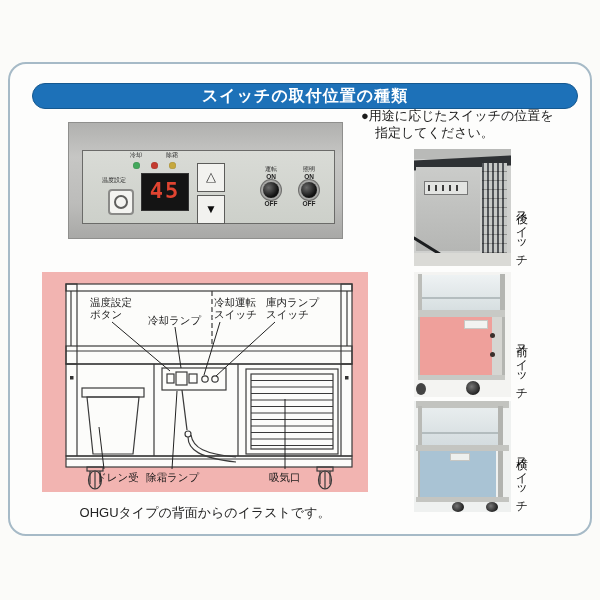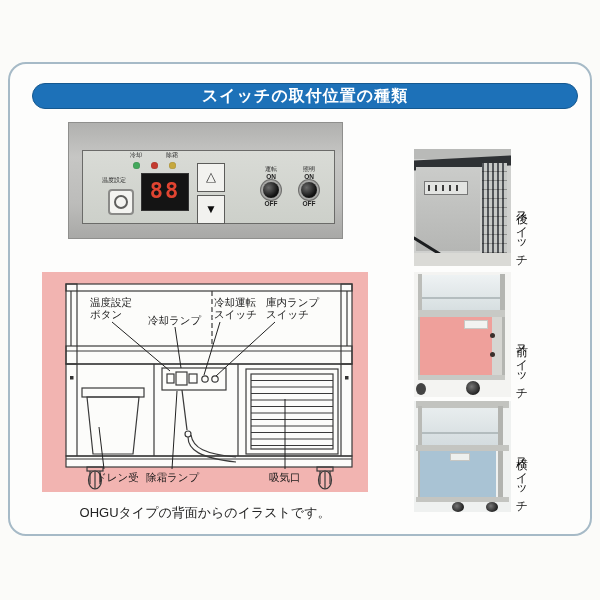--- a/index.html
+++ b/index.html
@@ -110,31 +110,35 @@
 </style>
 </head>
 <body>
 
 <div class="page">
 
   <div class="frame"></div>
 
   <div class="banner">スイッチの取付位置の種類</div>
 
+  <div class="note">
+    <div>●用途に応じたスイッチの位置を</div>
+    <div class="l2">指定してください。</div>
+  </div>
 
   <div class="ctrl-photo">
     <div class="ctrl-panel">
       <div class="tiny" style="left:19px;top:26px;">温度設定</div>
       <div class="temp-btn"></div>
       <div class="tiny" style="left:47px;top:1px;">冷却</div>
       <div class="tiny" style="left:83px;top:1px;">除霜</div>
       <div class="led green" style="left:50px;top:11px;"></div>
       <div class="led red" style="left:68px;top:11px;"></div>
       <div class="led amber" style="left:86px;top:11px;"></div>
-      <div class="seg-display">88</div>
+      <div class="seg-display">45</div>
       <div class="arrow-btn up">△</div>
       <div class="arrow-btn down">▼</div>
       <div class="tgl" style="left:169px;">
         <div class="nm">運転</div>
         <div class="onoff">ON</div>
         <div class="knob"></div>
         <div class="onoff">OFF</div>
       </div>
       <div class="tgl" style="left:207px;">
         <div class="nm">照明</div>

